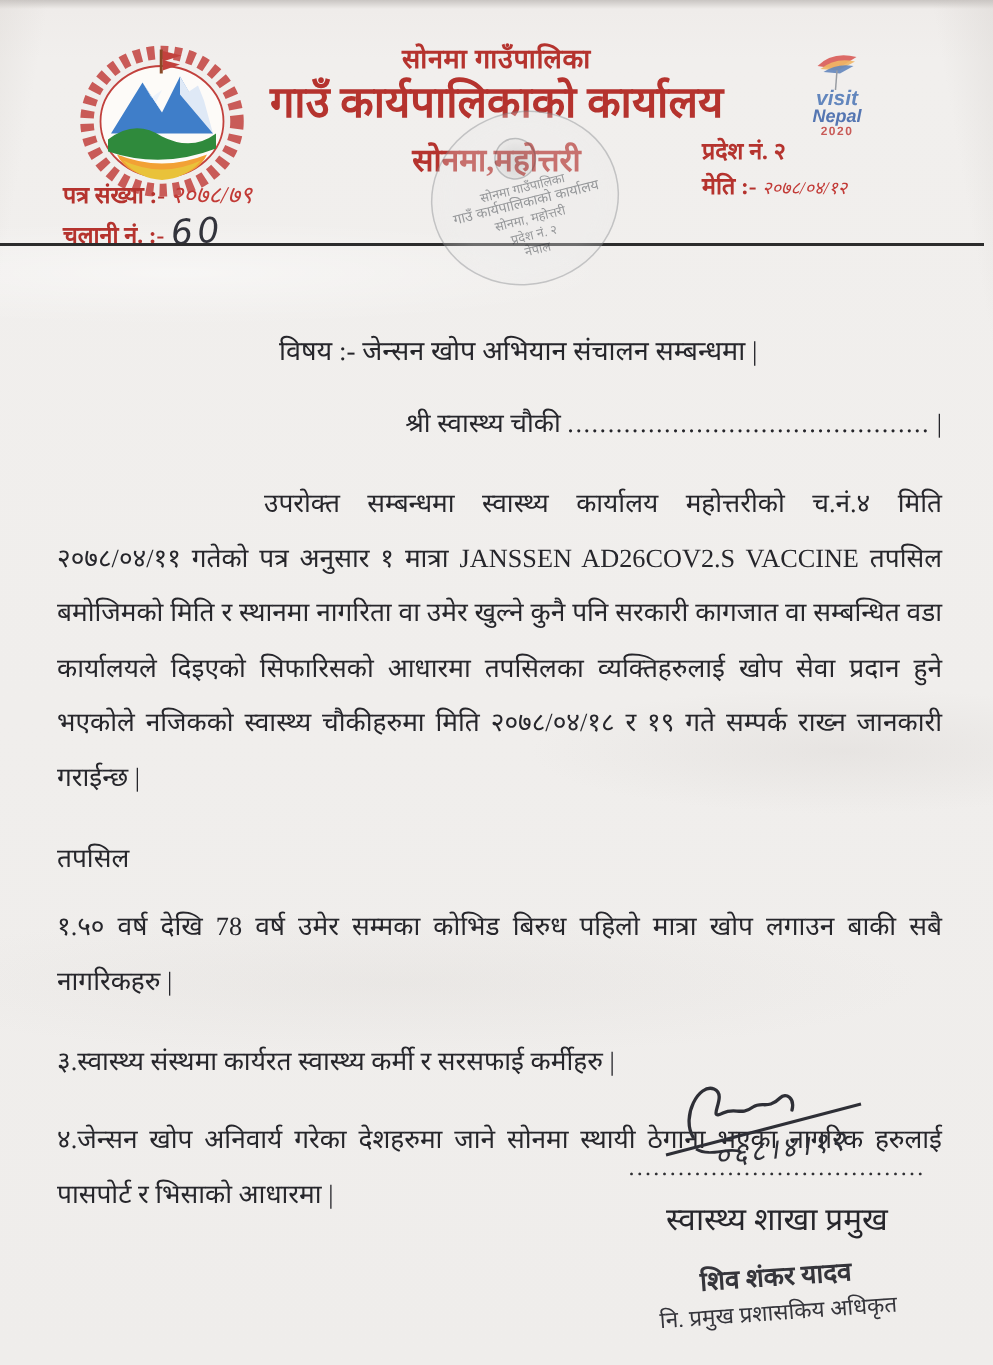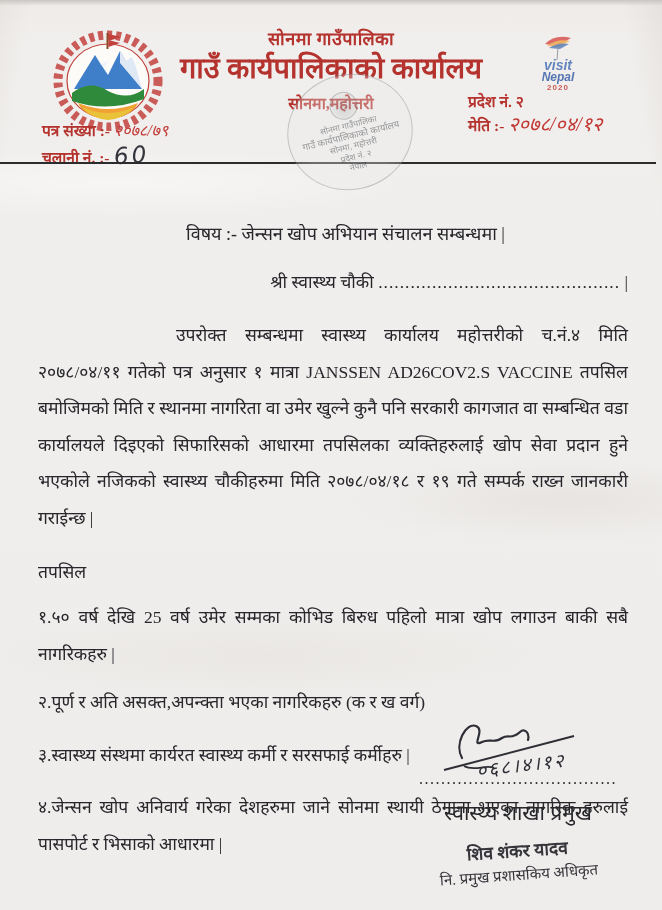--- a/index.html
+++ b/index.html
@@ -16,31 +16,31 @@
       radial-gradient(ellipse 500px 70px at 40% 72%, rgba(200,195,190,.15), rgba(200,195,190,0) 70%),
       linear-gradient(100deg, rgba(210,205,200,.25) 0%, rgba(210,205,200,0) 4%),
       linear-gradient(260deg, rgba(205,200,196,.3) 0%, rgba(205,200,196,0) 5%);
   }
   
   .org-line1{position:absolute;top:26px;left:0;width:100%;text-align:center;
     font-size:18px;font-weight:bold;color:#b5332e;letter-spacing:.5px;}
   .org-line2{position:absolute;top:47px;left:0;width:100%;text-align:center;
     font-size:29px;font-weight:bold;color:#b5332e;}
   .org-line3{position:absolute;top:92px;left:0;width:100%;text-align:center;
-    font-size:16px;font-weight:bold;color:#b5332e;}
+    font-size:21px;font-weight:bold;color:#b5332e;}
   .emblem{position:absolute;left:52px;top:27px;width:112px;height:104px;}
   .visitnepal{position:absolute;left:526px;top:34px;width:64px;height:66px;opacity:.85;
     text-align:center;font-family:"Liberation Sans","DejaVu Sans",sans-serif;}
   .vn-kite{display:block;margin:0 auto;}
   .vn-text{font-size:12px;font-weight:bold;color:#3a62a8;font-style:italic;line-height:11px;}
   .vn-text .vn-visit{font-size:14px;color:#4a74b5;}
   .vn-year{font-size:8px;color:#c2413d;font-weight:bold;letter-spacing:1px;}
   .meta-right{position:absolute;left:468px;top:90px;font-size:15.5px;color:#b5332e;
     line-height:23px;font-weight:bold;white-space:nowrap;}
-  .meta-right .hand{font-weight:normal;font-size:20px;font-style:italic;color:#c23a36;}
+  .meta-right .hand{font-weight:normal;font-size:12px;font-style:italic;color:#c23a36;}
   .meta-left{position:absolute;left:42px;top:118px;font-size:15.5px;color:#b5332e;
     line-height:25px;font-weight:bold;white-space:nowrap;}
   .meta-left .hand-red{font-weight:normal;font-style:italic;font-size:16px;color:#c23a36;}
   .hand-ink{display:inline-block;font-family:"DejaVu Sans","Liberation Sans",sans-serif;
     font-style:italic;font-weight:normal;font-size:23px;color:#33343c;
     transform:rotate(-4deg);letter-spacing:3px;margin-left:4px;}
   .rule{position:absolute;left:0;top:162px;width:656px;height:0;
     border-top:2px solid #2c2c2c;}
   
   .stamp{position:absolute;left:287px;top:74px;width:124px;height:114px;
@@ -157,22 +157,21 @@
       <span>श्री स्वास्थ्य चौकी</span>
       <span class="dots">.............................................</span>
       <span>|</span>
     </div>
 
 
     <div class="para">उपरोक्त सम्बन्धमा स्वास्थ्य कार्यालय महोत्तरीको च.नं.४ मिति २०७८/०४/११ गतेको पत्र अनुसार १ मात्रा JANSSEN AD26COV2.S VACCINE तपसिल बमोजिमको मिति र स्थानमा नागरिता वा उमेर खुल्ने कुनै पनि सरकारी कागजात वा सम्बन्धित वडा कार्यालयले दिइएको सिफारिसको आधारमा तपसिलका व्यक्तिहरुलाई खोप सेवा प्रदान हुने भएकोले नजिकको स्वास्थ्य चौकीहरुमा मिति २०७८/०४/१८ र १९ गते सम्पर्क राख्न जानकारी गराईन्छ |</div>
 
     <div class="tapasil">तपसिल</div>
 
-    <div class="list-item li1">१.५० वर्ष देखि 25 वर्ष उमेर सम्मका कोभिड बिरुध पहिलो मात्रा खोप लगाउन  बाकी सबै नागरिकहरु |</div>
-    <div class="list-item li2">२.पूर्ण र अति असक्त,अपन्क्ता भएका नागरिकहरु (क र ख वर्ग)</div>
+    <div class="list-item li1">१.५० वर्ष देखि 78 वर्ष उमेर सम्मका कोभिड बिरुध पहिलो मात्रा खोप लगाउन  बाकी सबै नागरिकहरु |</div>
     <div class="list-item li3">३.स्वास्थ्य संस्थमा कार्यरत स्वास्थ्य कर्मी र सरसफाई कर्मीहरु |</div>
     <div class="list-item li4">४.जेन्सन खोप अनिवार्य गरेका देशहरुमा जाने सोनमा स्थायी ठेगाना भएका नागरिक हरुलाई पासपोर्ट र भिसाको आधारमा |</div>
   </div>
 
   <div class="sig-block">
     <svg class="sig-svg" width="190" height="64" viewBox="0 0 190 64">
       <path d="M38 44 C30 30 42 8 52 12 C62 16 46 34 58 28 C66 24 70 30 78 24
                C84 20 88 26 96 18 C100 14 106 18 104 26" fill="none" stroke="#2e2f36" stroke-width="2.2" stroke-linecap="round"></path>
       <path d="M20 56 L150 22" fill="none" stroke="#2e2f36" stroke-width="2"></path>
       <path d="M40 52 C50 58 62 50 70 54" fill="none" stroke="#2e2f36" stroke-width="1.8"></path>

